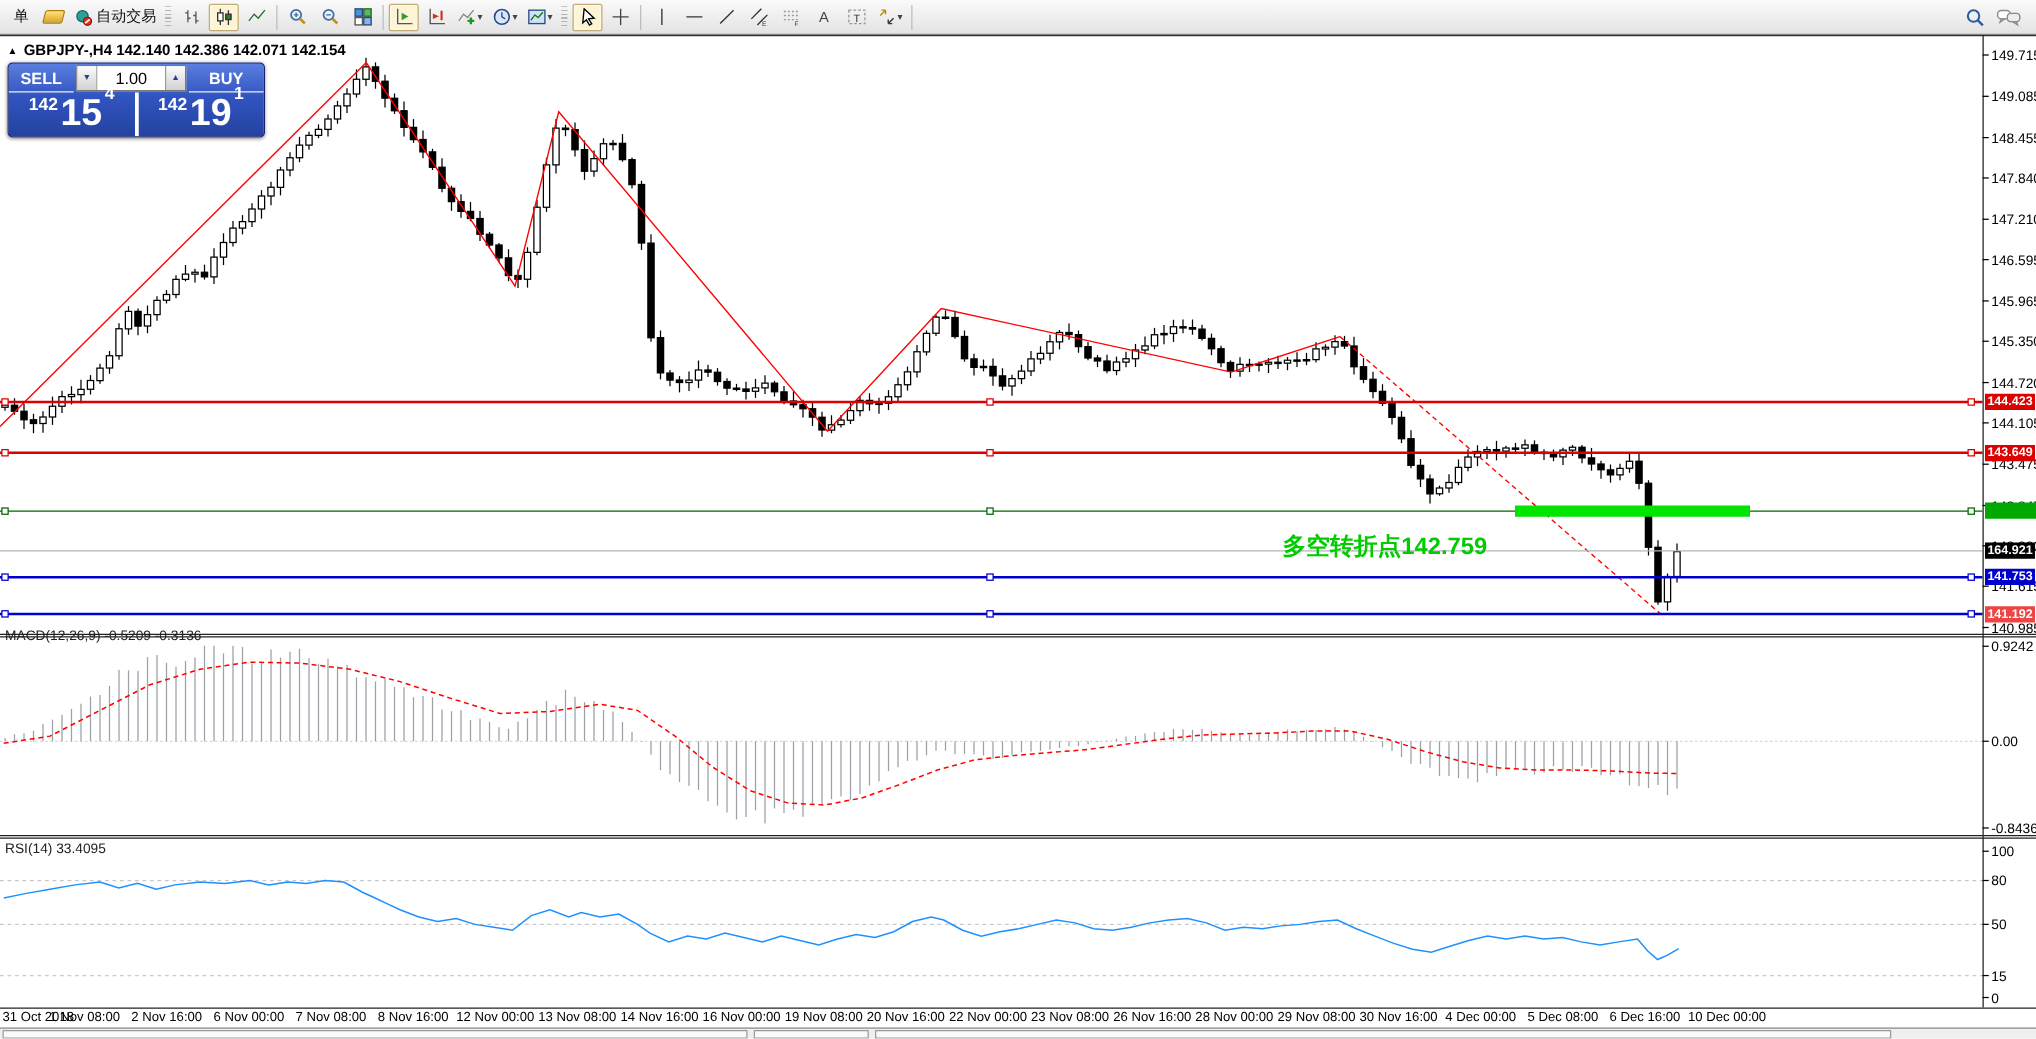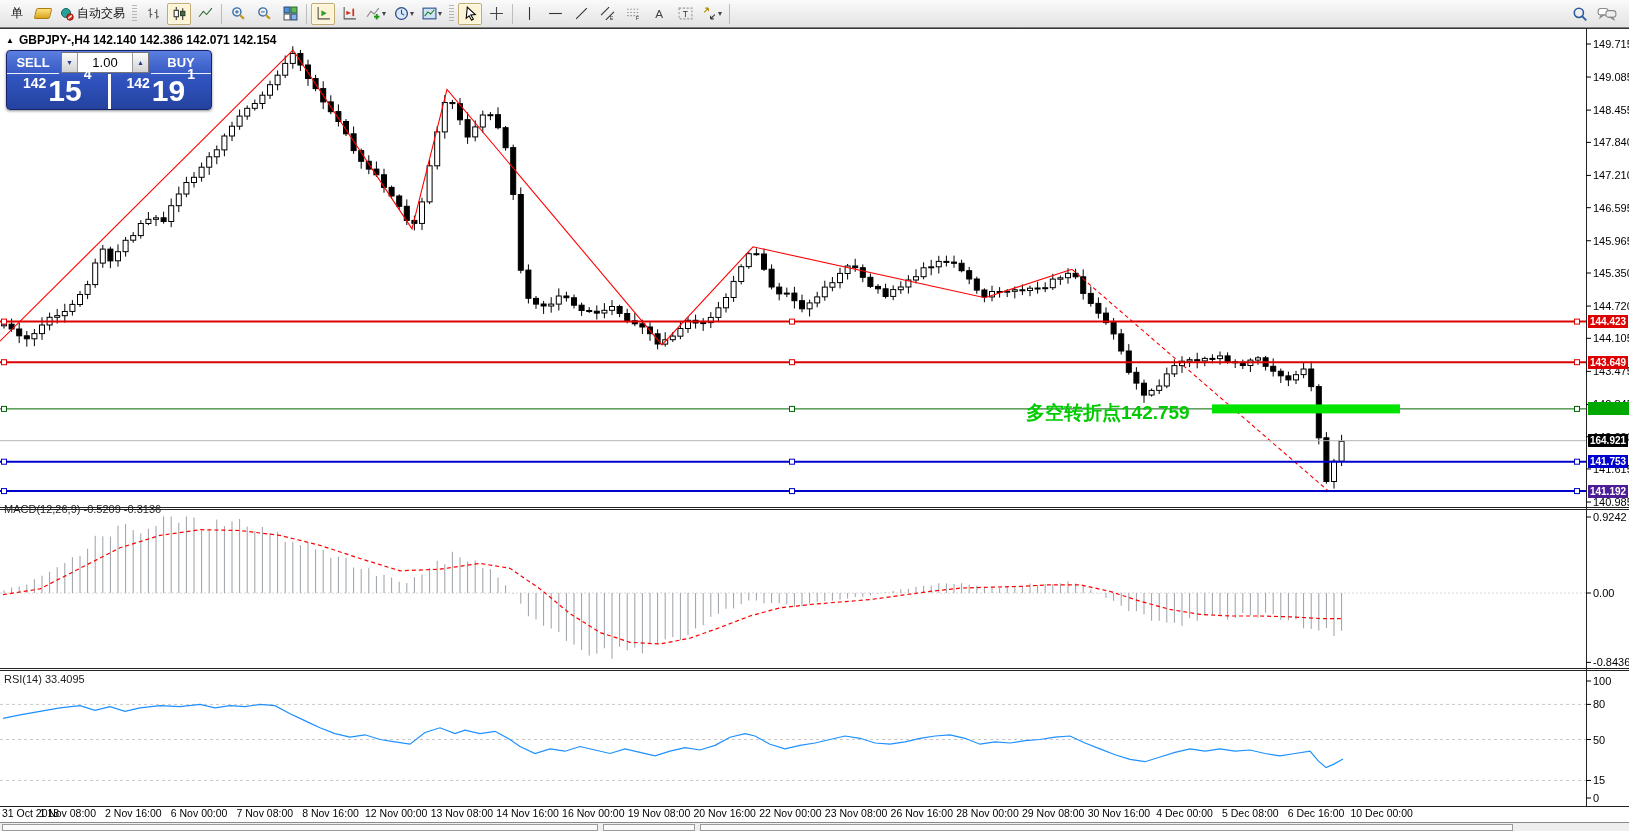--- a/index.html
+++ b/index.html
@@ -39,21 +39,21 @@
   .vol{display:flex;width:88px;height:21px;margin:1px 2px 0;background:#fff;border:1px solid #777;box-sizing:border-box}
   .spin{width:16px;border:none;background:linear-gradient(#fbfbfb,#d2d2d2);color:#2a3e8f;font-size:7px;padding:0;cursor:pointer}
   .spin.l{border-right:1px solid #999}.spin.r{border-left:1px solid #999}
   .vin{flex:1;min-width:0;border:none;outline:none;text-align:center;font:13px "Liberation Sans",sans-serif}
   .prow2{flex:1;display:flex}
   .half{flex:1;display:flex;align-items:flex-start;justify-content:center;gap:2px;color:#fff;padding-top:1px;cursor:pointer}
   .sm{font:bold 14px "Liberation Sans",sans-serif}
   .bg{font:bold 30px/32px "Liberation Sans",sans-serif}
   .sup{font:bold 14px "Liberation Sans",sans-serif;position:relative;top:-9px}
   .vdiv{width:3px;background:#fff;margin:0}
-  .annot{position:absolute;left:1026px;top:400px;z-index:7;font:bold 19px "Liberation Sans",sans-serif;white-space:nowrap}
+  .annot{position:absolute;left:1026px;top:424px;z-index:7;font:bold 19px "Liberation Sans",sans-serif;white-space:nowrap}
   .indlbl{position:absolute;z-index:7;font:11px "Liberation Sans",sans-serif;color:#222;white-space:nowrap}
   #macdlbl{left:4px;top:503px}
   #rsilbl{left:4px;top:673px}
   .badge{position:absolute;left:1588px;width:40px;height:13px;z-index:7;color:#fff;text-align:center;
          font:bold 10px/13px "Liberation Sans",sans-serif}
   .bstrip{position:absolute;top:822px;left:0;width:1629px;height:9px;background:#efefef;border-top:1px solid #8a8a8a;z-index:8}
   .bseg{position:absolute;top:1px;height:7px;background:#fafafa;border:1px solid #9a9a9a;box-sizing:border-box}
   svg text{font-family:"Liberation Sans","DejaVu Sans",sans-serif}
 </style>
 </head>
@@ -956,21 +956,21 @@
 
   <div class="annot" style="color: rgb(0, 204, 0);">多空转折点142.759</div>
   <div class="indlbl" id="macdlbl">MACD(12,26,9) -0.5209 -0.3136</div>
   <div class="indlbl" id="rsilbl">RSI(14) 33.4095</div>
 
   <div id="badges">
       <div class="badge" style="top: 315.133px; background: rgb(221, 0, 0);">144.423</div>
       <div class="badge" style="top: 355.739px; background: rgb(221, 0, 0);">143.649</div>
       <div class="badge" style="top: 402.431px; background: rgb(0, 168, 0); padding-left: 44px;">142.759</div>
       <div class="badge" style="top: 455.209px; background: rgb(0, 0, 204);">141.753</div>
-      <div class="badge" style="top: 484.64px; background: #4c1d95;">141.192</div>
+      <div class="badge" style="top: 484.64px; background: #ef4444;">141.192</div>
       <div class="badge" style="top: 434.171px; background: rgb(0, 0, 0);">164.921</div>
     </div>
 
   <div class="bstrip">
     <div class="bseg" style="left:2px;width:596px"></div>
     <div class="bseg" style="left:603px;width:92px"></div>
     <div class="bseg" style="left:700px;width:813px"></div>
   </div>
 </div>
 

